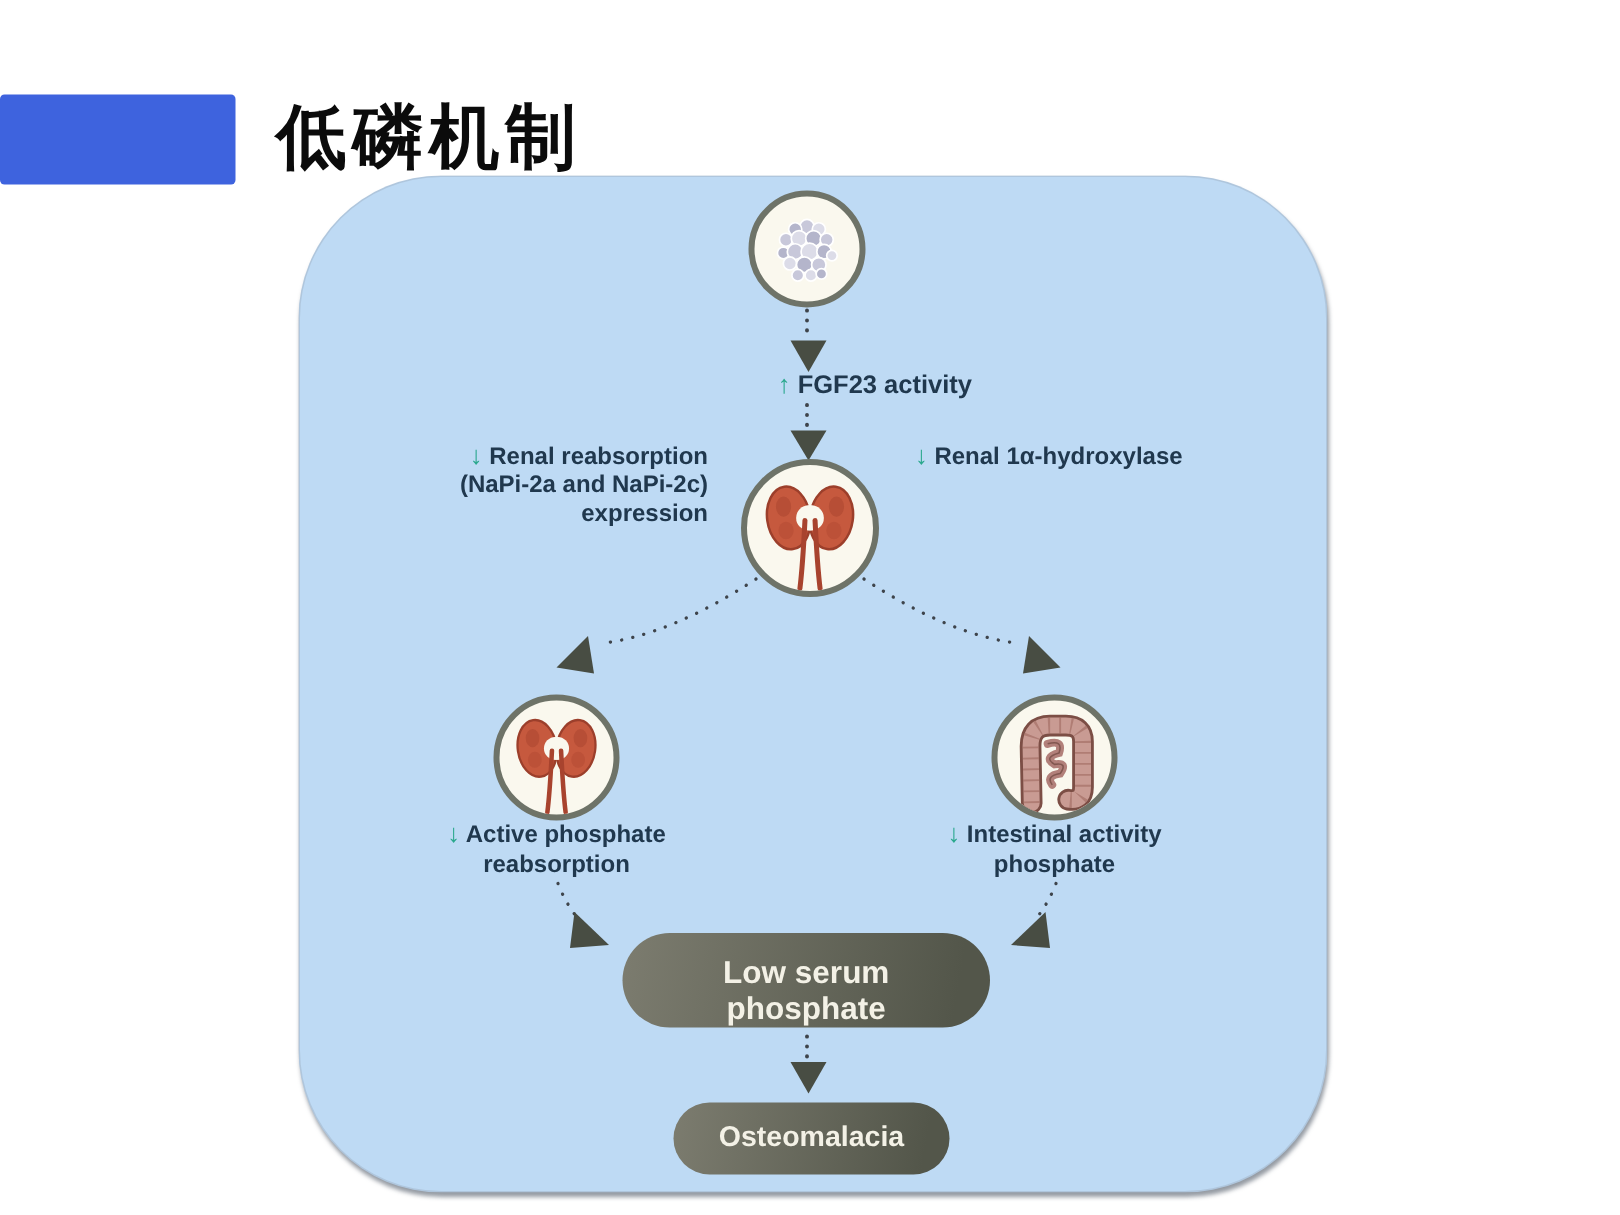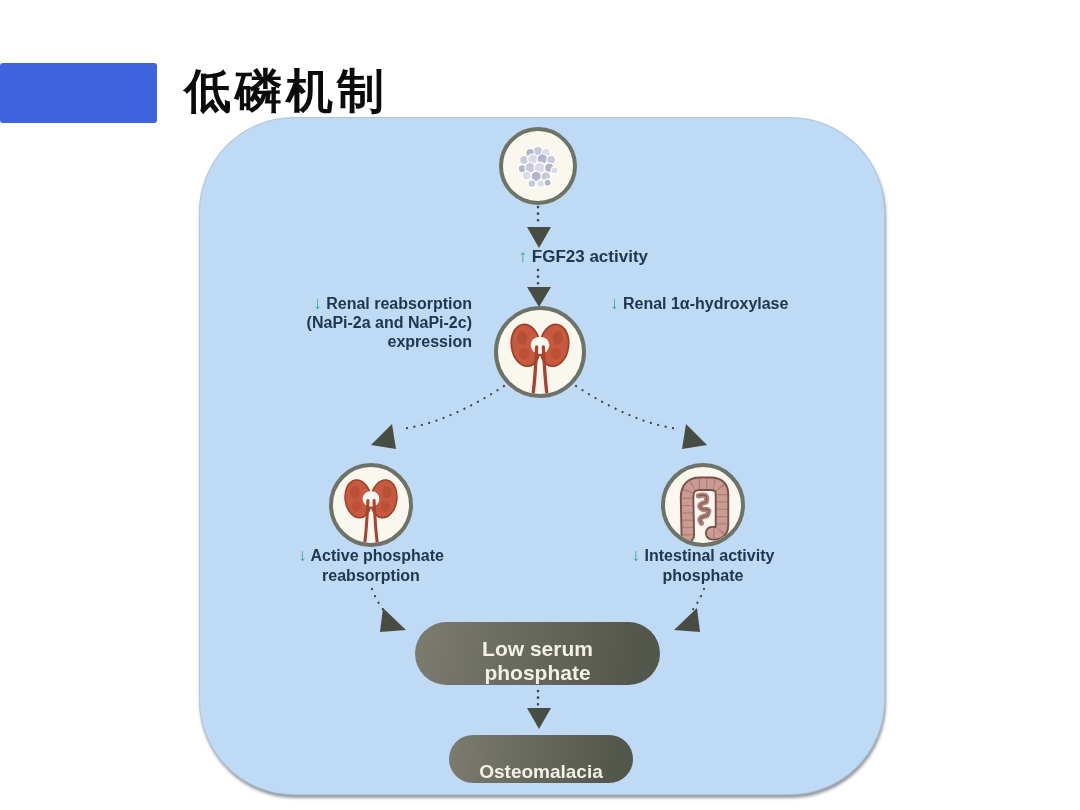--- a/index.html
+++ b/index.html
@@ -154,17 +154,17 @@
     <div>phosphate</div>
   </div>
 
   <div class="pill pill1" style="background:linear-gradient(100deg,#7C7C6F 0%,#53564A 90%);">
     <div>
       <div>Low serum</div>
       <div>phosphate</div>
     </div>
   </div>
 
-  <div class="pill pill2" style="background:linear-gradient(100deg,#7C7C6F 0%,#53564A 90%);align-items:flex-end;">
+  <div class="pill pill2" style="background:linear-gradient(100deg,#7C7C6F 0%,#53564A 90%);">
     <div>Osteomalacia</div>
   </div>
 
 </div>
 
 </body></html>

